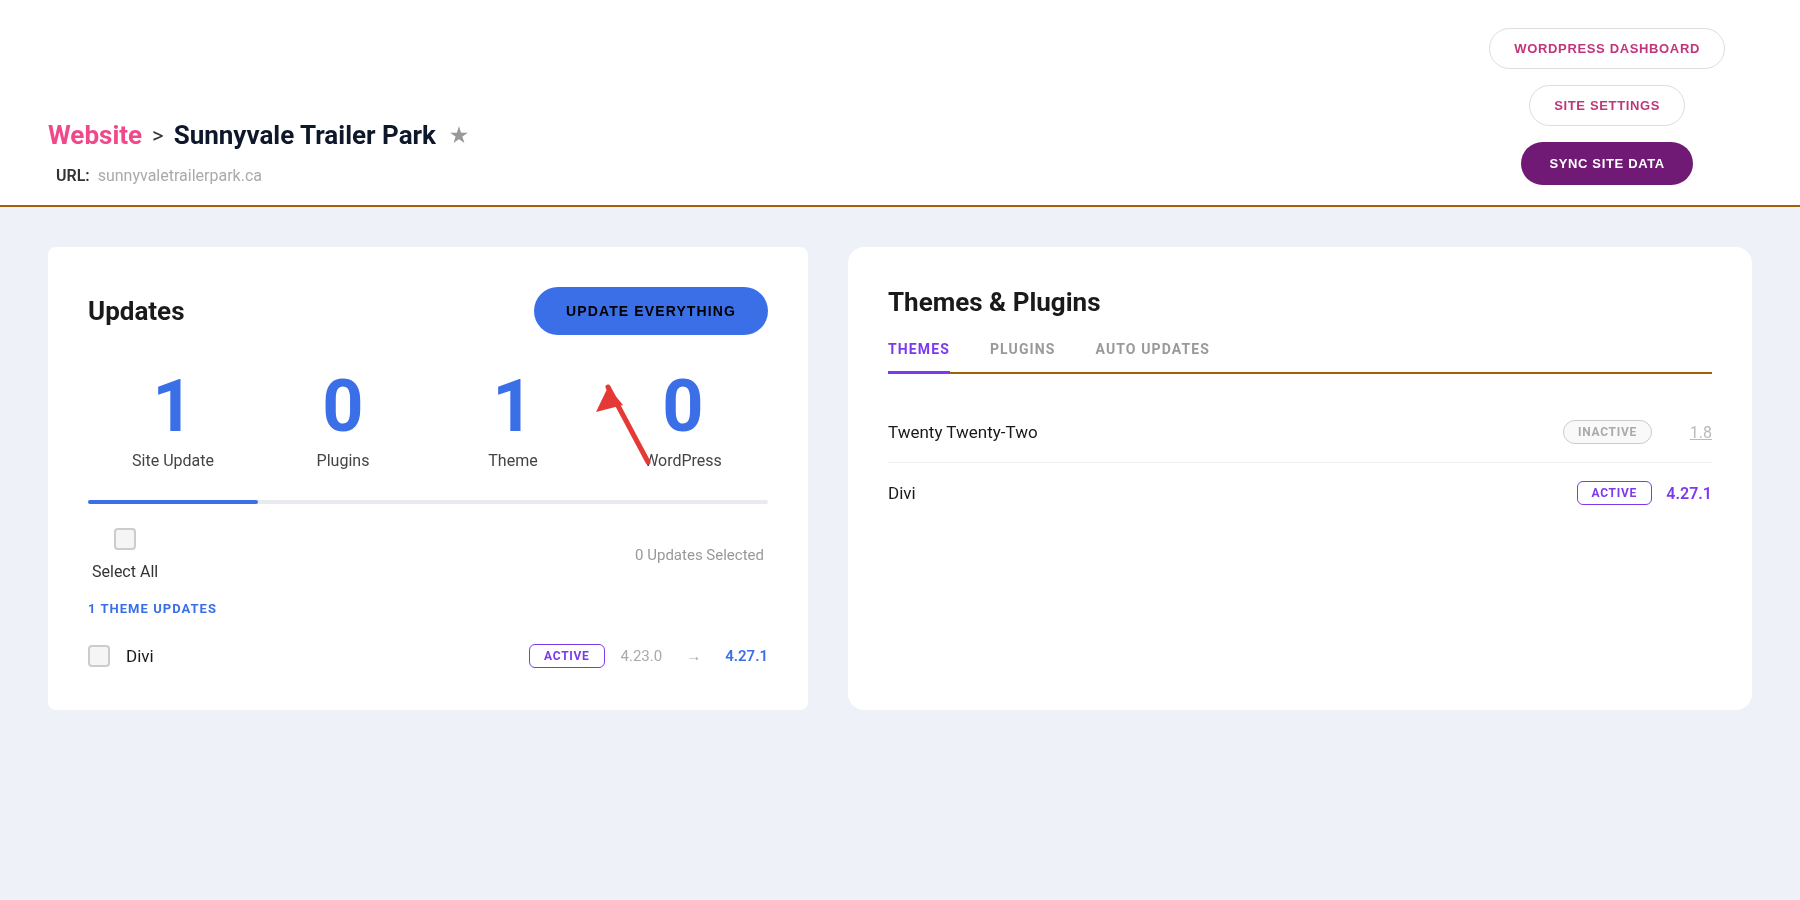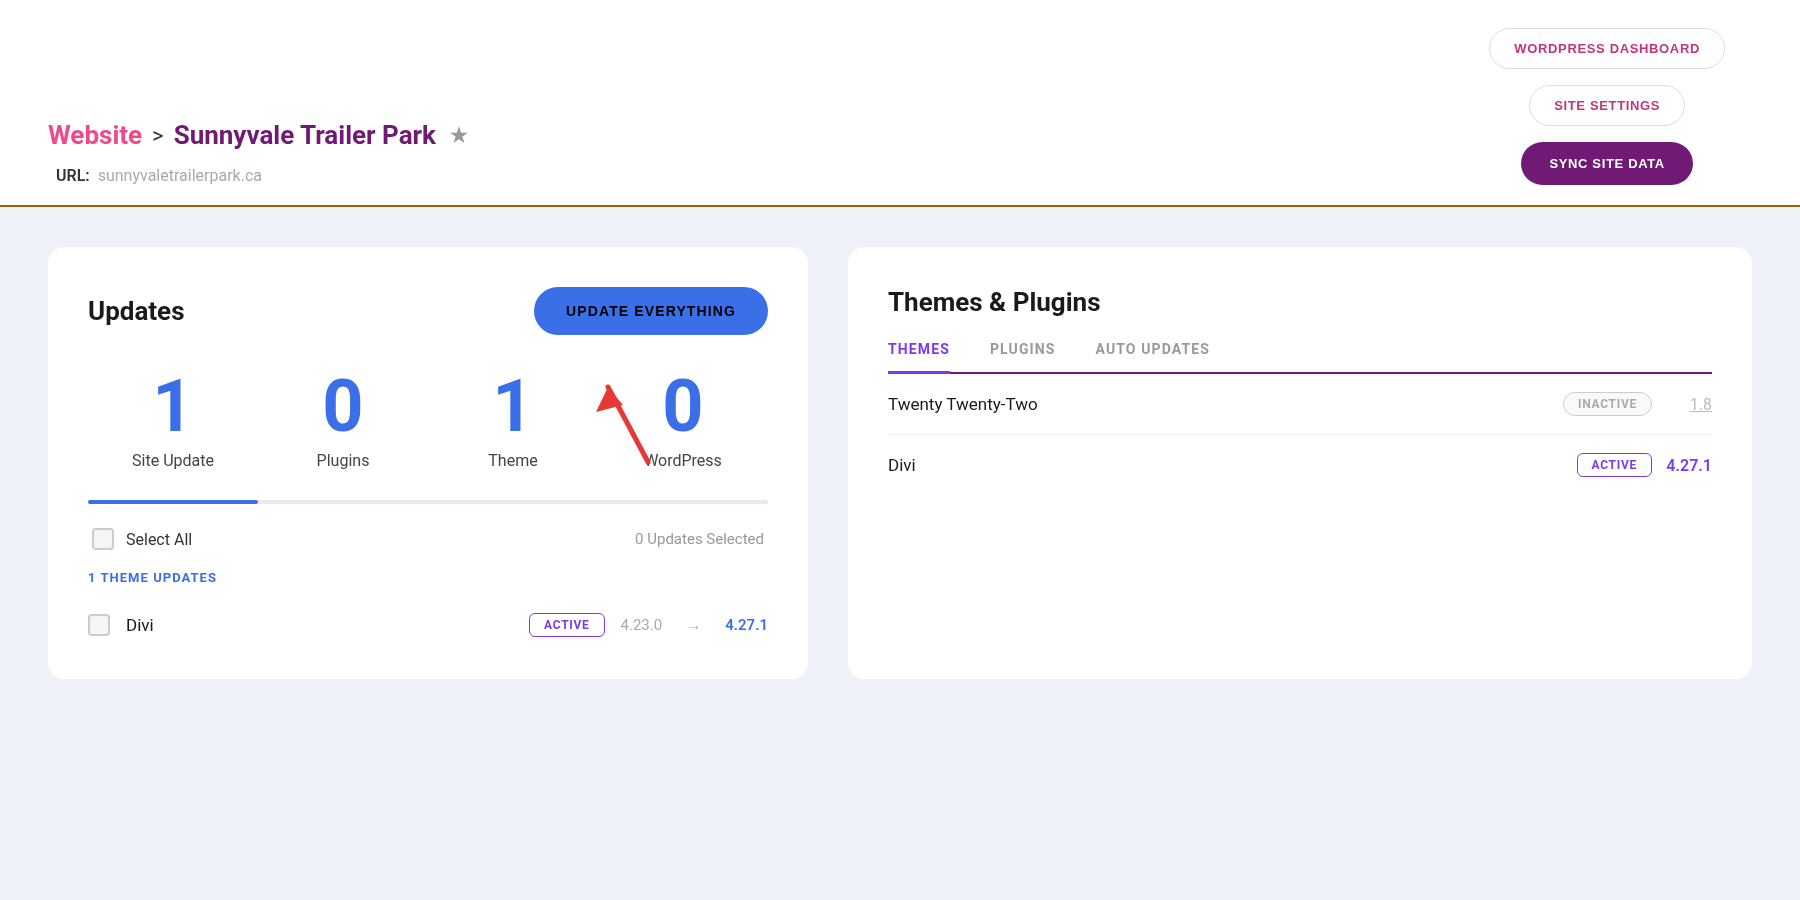--- a/index.html
+++ b/index.html
@@ -34,21 +34,21 @@
     .breadcrumb-website {
       color: #f0488a;
       font-weight: 700;
     }
     .breadcrumb-separator {
       color: #333;
       font-weight: 400;
       font-size: 22px;
     }
     .breadcrumb-site {
-      color: #701a75;
+      color: #0f172a;
       font-weight: 700;
     }
     .star-icon {
       color: #999;
       font-size: 20px;
       margin-left: 4px;
     }
     .url-row {
       display: flex;
       align-items: center;
@@ -97,21 +97,21 @@
     
     .main-content {
       padding: 40px 48px;
       display: flex;
       gap: 40px;
     }
 
     
     .updates-panel {
       background: #fff;
-      border-radius: 16px;
+      border-radius: 8px;
       padding: 40px 40px 30px 40px;
       flex: 1;
       min-width: 0;
       max-width: 760px;
       position: relative;
     }
     .panel-header {
       display: flex;
       align-items: center;
       justify-content: space-between;
@@ -178,20 +178,21 @@
       display: flex;
       align-items: center;
       justify-content: space-between;
       margin-bottom: 20px;
       padding: 0 4px;
     }
     .select-all-left {
       display: flex;
       align-items: center;
       gap: 12px;
+      flex-direction: column;
     }
     .checkbox {
       width: 22px;
       height: 22px;
       border: 2px solid #ccc;
       border-radius: 4px;
       background: #f5f5f5;
       cursor: pointer;
     }
     .select-all-label {
@@ -281,21 +282,22 @@
       font-size: 26px;
       font-weight: 700;
       color: #1a1a1a;
       margin-bottom: 24px;
     }
 
     
     .tabs-row {
       display: flex;
       gap: 40px;
-      border-bottom: 2px solid #701a75;
+      border-bottom: 2px solid #a16207;
+      margin-bottom: 28px;
     }
     .tab {
       font-size: 14px;
       font-weight: 700;
       letter-spacing: 0.08em;
       text-transform: uppercase;
       padding-bottom: 14px;
       cursor: pointer;
       color: #999;
       border-bottom: 3px solid transparent;

